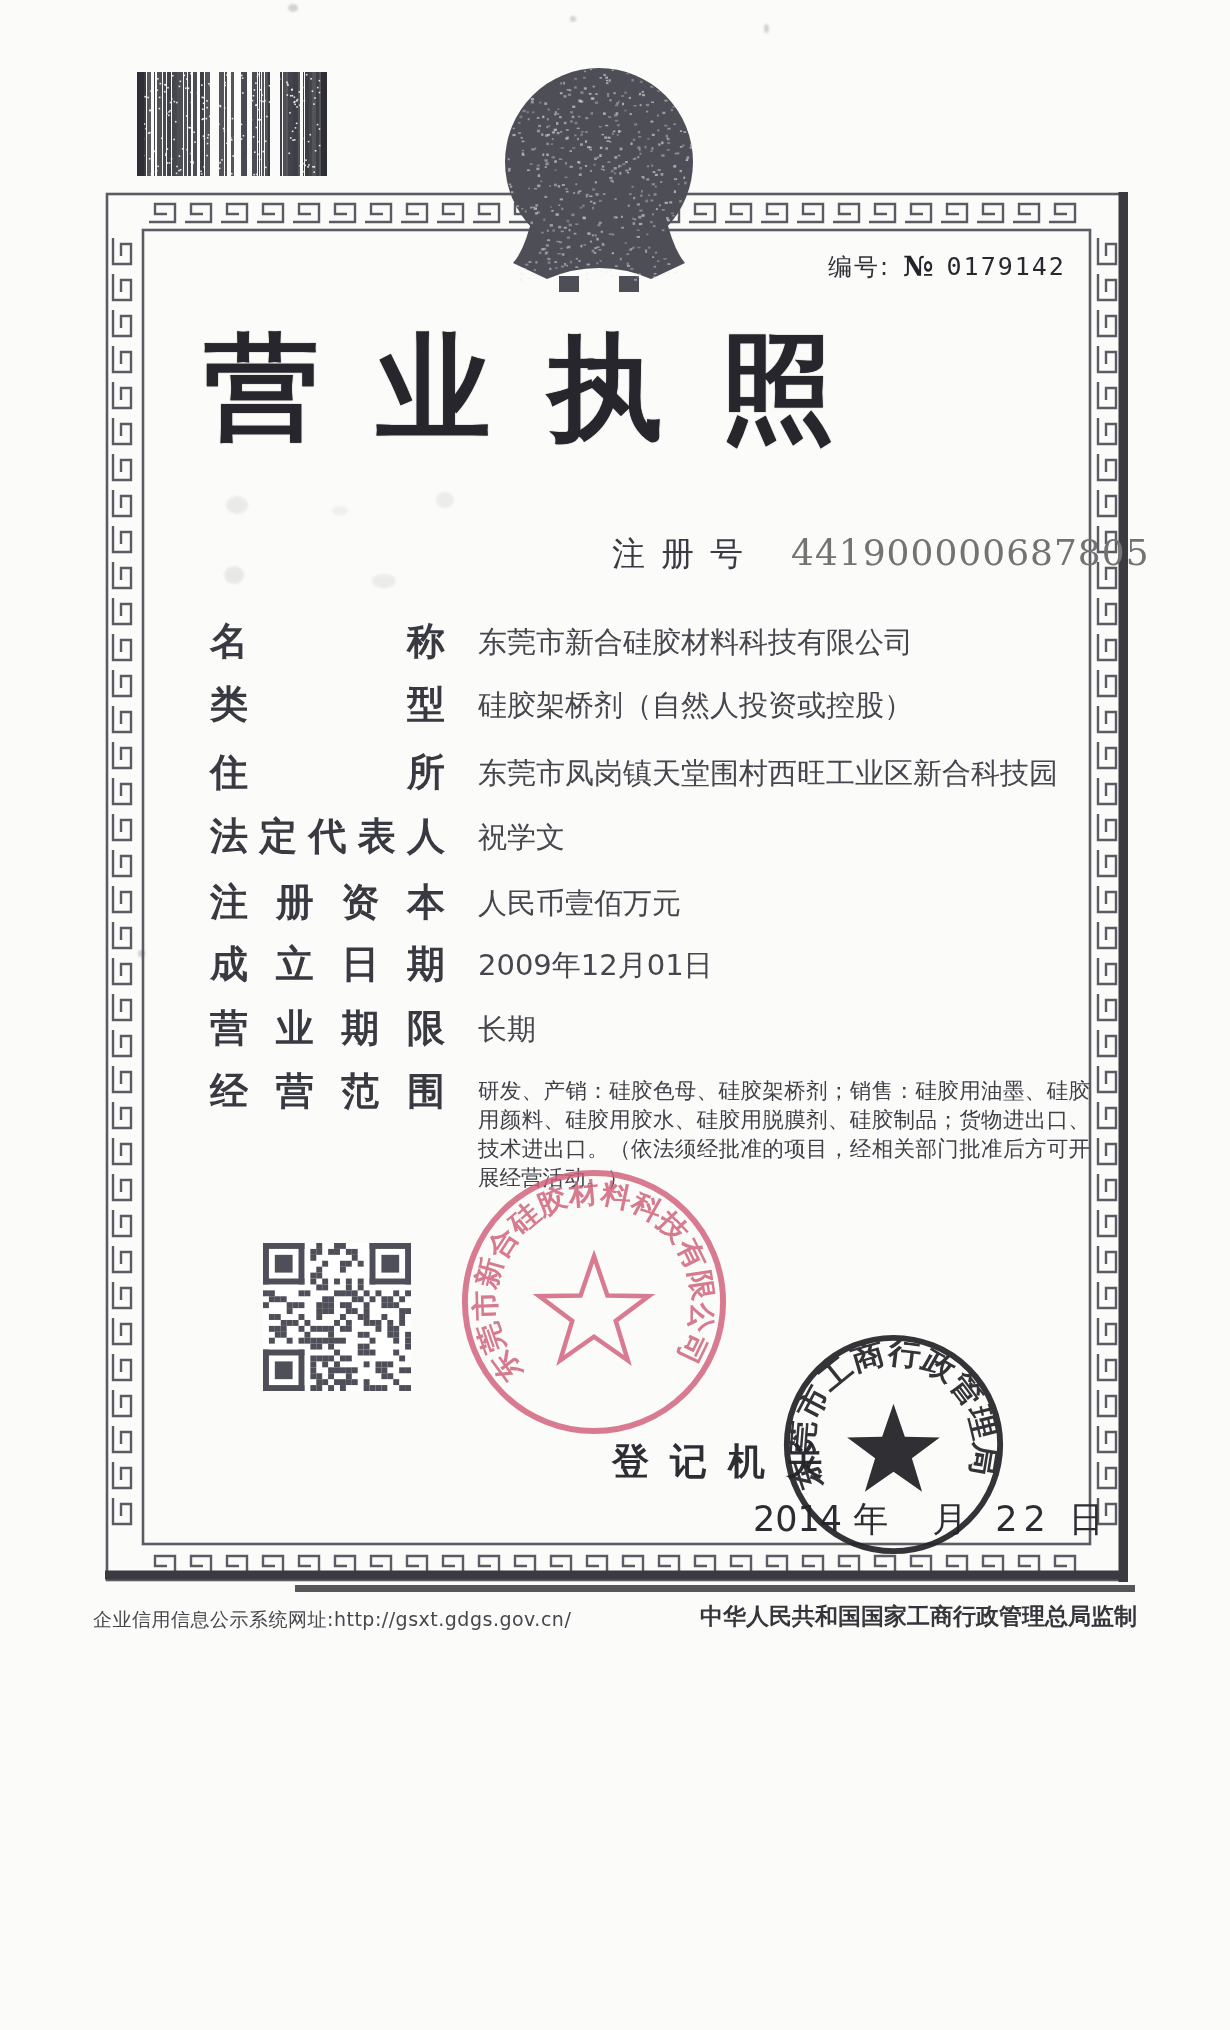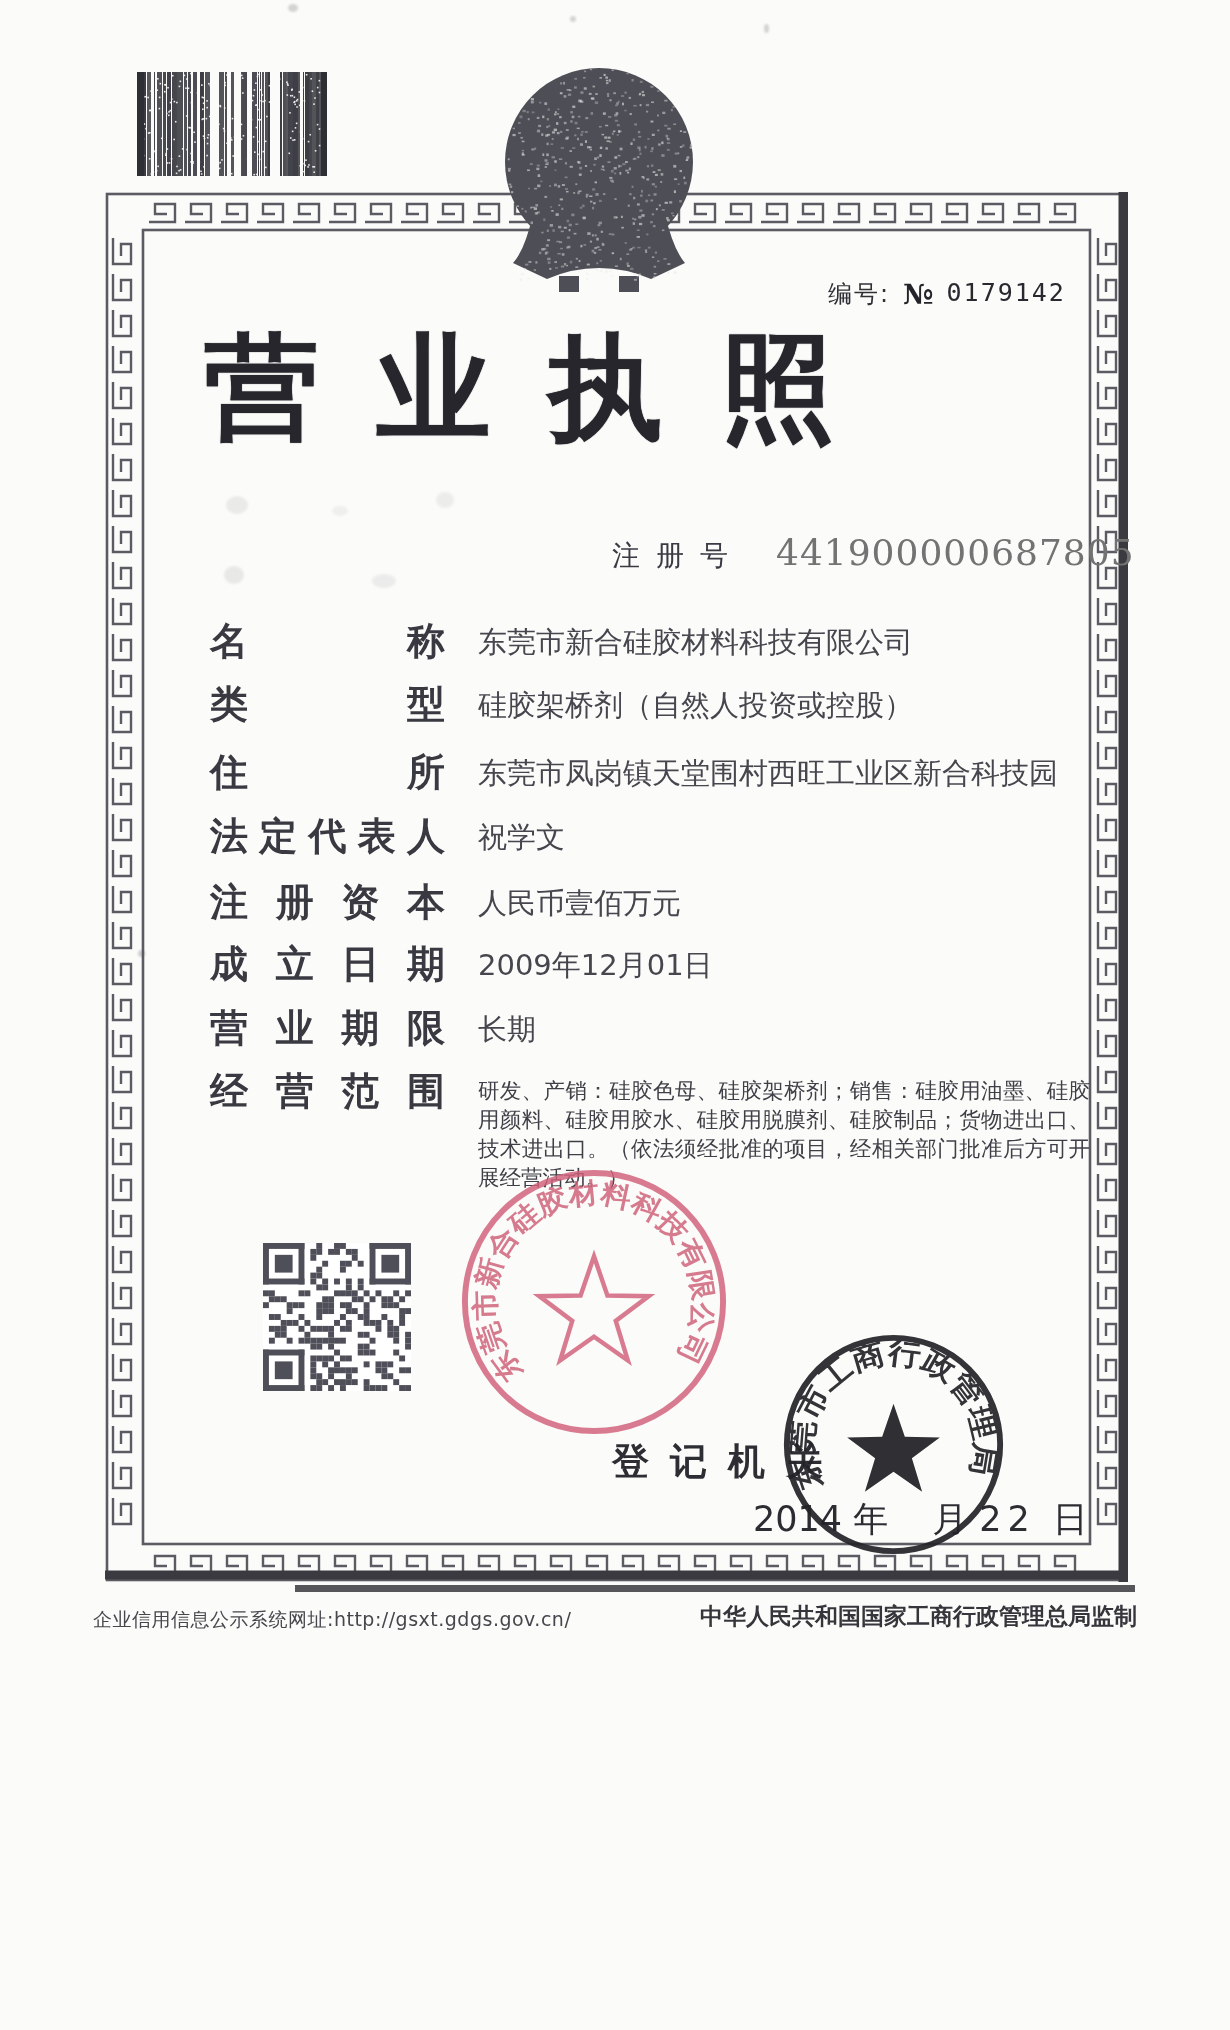--- a/index.html
+++ b/index.html
@@ -16,33 +16,33 @@
   
   .emblem{left:497px;top:64px;width:205px;height:235px;z-index:3;}
 
   
   .frame{left:105px;top:192px;width:1023px;height:1390px;z-index:1;}
   .mk{fill:none;stroke:#5b5b63;stroke-width:2.4px;}
   .frline{fill:none;stroke:#5b5b63;stroke-width:2.6px;}
   .frdark{fill:none;stroke:#3a3a40;stroke-width:5px;}
 
   
-  .serial{left:828px;top:250px;display:flex;align-items:flex-start;gap:13px;z-index:4;margin-top:28px;}
+  .serial{left:828px;top:250px;display:flex;align-items:center;gap:13px;z-index:4;}
   .serial .lab{font-size:24px;color:#2f2f36;letter-spacing:2px;}
   .serial .no{font-size:28px;font-weight:700;font-family:"DejaVu Serif",serif;color:#232329;}
   .serial .num{font-size:25px;font-family:"DejaVu Sans Mono",monospace;color:#28282e;letter-spacing:2px;}
 
   
   .title{left:105px;top:312px;width:829px;text-align:center;font-size:114px;font-weight:800;
          color:#26262c;letter-spacing:58px;padding-left:58px;box-sizing:border-box;z-index:2;
          text-shadow:0 0 1px #26262c;}
 
   
   .regno{left:612px;top:532px;display:flex;align-items:baseline;gap:32px;z-index:2;}
-  .regno .lab{font-size:28px;color:#3a3a44;letter-spacing:16px;font-weight:500;}
+  .regno .lab{font-size:33px;color:#3a3a44;letter-spacing:16px;font-weight:500;}
   .regno .val{font-size:36px;font-family:"DejaVu Serif",serif;color:#737373;letter-spacing:1px;}
 
   
   .row{position:absolute;left:210px;display:flex;z-index:2;}
   .flabel{display:flex;justify-content:space-between;width:235px;font-size:38px;font-weight:600;
           color:#393941;flex:none;}
   .fvalue{margin-left:33px;font-size:29px;color:#46464e;padding-top:7px;white-space:nowrap;}
   .r0{top:616px;}.r1{top:679px;}.r2{top:747px;}.r3{top:811px;}
   .r4{top:877px;}.r5{top:939px;}.r6{top:1003px;}.r7{top:1066px;}
   .scope{white-space:normal;width:612px;font-size:21.5px;line-height:29px;padding-top:10px;
@@ -52,21 +52,21 @@
   .qr{left:263px;top:1243px;width:148px;height:148px;}
 
   
   .redseal{left:455px;top:1163px;width:278px;height:278px;opacity:.82;z-index:4;}
 
   
   .regauth{left:612px;top:1437px;font-size:37px;font-weight:600;color:#2d2d34;letter-spacing:21px;z-index:2;}
   .dateline{left:753px;top:1496px;display:flex;align-items:baseline;font-size:35px;color:#2c2c33;
             font-weight:500;z-index:4;}
   .dateline .m{margin-left:44px;}
-  .dateline .d{margin-left:12px;letter-spacing:6px;}
+  .dateline .d{margin-left:28px;letter-spacing:6px;}
 
   
   .blackseal{left:775px;top:1326px;width:237px;height:237px;opacity:.92;z-index:5;}
 
   
   .botsmudge{left:295px;top:1585px;width:840px;height:7px;background:#2e2e33;opacity:.8;filter:blur(.6px);z-index:6;}
 
   
   .footL{left:93px;top:1607px;font-size:19px;color:#46464d;letter-spacing:.5px;z-index:2;}
   .footR{left:640px;top:1601px;width:497px;text-align:right;font-size:23px;font-weight:600;color:#35353b;z-index:2;}

